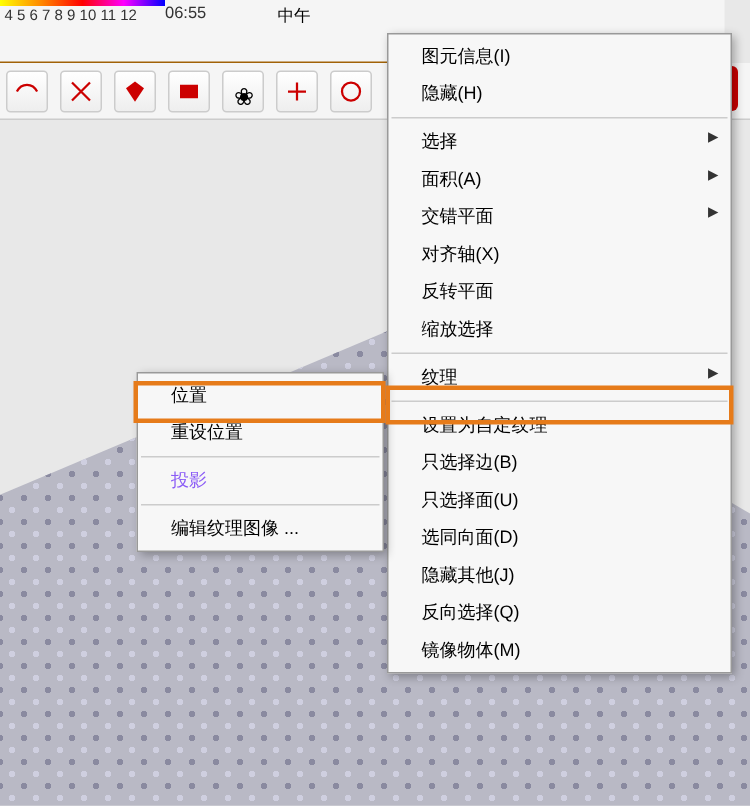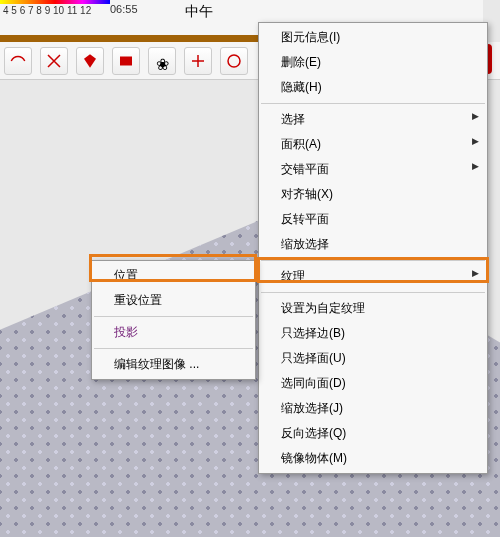--- a/index.html
+++ b/index.html
@@ -10,21 +10,21 @@
     font-family: "Microsoft YaHei", "SimSun", sans-serif;
     font-size: 12px;
     background: #e8e8e8;
     position: relative;
   }
   .topbar {
     position: absolute;
     top: 0; left: 0; right: 17px;
     height: 42px;
     background: #f5f5f5;
-    border-bottom: 7px solid #a16207;
+    border-bottom: 1px solid #a16207;
     display: flex;
     align-items: center;
     padding: 2px 4px;
   }
   .ruler {
     position: absolute;
     top: 0; left: 0;
     height: 20px;
     display: flex;
     align-items: center;
@@ -41,21 +41,21 @@
   }
   .time-area {
     position: absolute;
     left: 110px; top: 3px;
     font-size: 11px;
     color: #333;
   }
   .noon {
     position: absolute;
     left: 185px; top: 3px;
-    font-size: 14px;
+    font-size: 11px;
   }
   .toolbar2 {
     position: absolute;
     top: 42px; left: 0; right: 0;
     height: 38px;
     background: #f5f5f5;
     border-bottom: 1px solid #ccc;
     display: flex;
     align-items: center;
     padding: 4px;
@@ -118,40 +118,40 @@
     border: 1px solid #999;
     box-shadow: 2px 2px 6px rgba(0,0,0,0.3);
     padding: 2px 0;
   }
   .menu-item {
     padding: 4px 16px 4px 22px;
     white-space: nowrap;
     position: relative;
     color: #000;
   }
-  .menu-item.disabled { color: #701a75; }
+  .menu-item.disabled { color: #8b5cf6; }
   .menu-sep {
     height: 1px;
     background: #ccc;
     margin: 3px 2px;
   }
   .submenu-arrow::after {
     content: "▶";
     position: absolute;
     right: 8px;
     font-size: 9px;
     color: #333;
   }
   .highlight-box {
     position: absolute;
     border: 3px solid #e67b1a;
     pointer-events: none;
   }
   .main-menu { top: 22px; left: 258px; width: 230px; }
-  .sub-menu { top: 260px; left: 91px; width: 165px; }
+  .sub-menu { top: 248px; left: 91px; width: 165px; }
   .flower {
     width:12px;height:12px;display:inline-block;
   }
 </style>
 </head>
 <body>
 
 <div class="topbar">
   <div class="gradient-bar"></div>
   <div class="ruler">
@@ -206,37 +206,36 @@
   <span>SU</span>
   <span>APP</span>
 </div>
 
 <div class="viewport">
   <div class="textured-surface"></div>
 </div>
 
 <div class="menu main-menu">
   <div class="menu-item">图元信息(I)</div>
-  <div class="menu-item">删除(E)</div>
   <div class="menu-item">隐藏(H)</div>
   <div class="menu-sep"></div>
   <div class="menu-item submenu-arrow">选择</div>
   <div class="menu-item submenu-arrow">面积(A)</div>
   <div class="menu-item submenu-arrow">交错平面</div>
   <div class="menu-item">对齐轴(X)</div>
   <div class="menu-item">反转平面</div>
   <div class="menu-item">缩放选择</div>
   <div class="menu-sep"></div>
   <div class="menu-item submenu-arrow">纹理</div>
   <div class="menu-sep"></div>
   <div class="menu-item">设置为自定纹理</div>
   <div class="menu-item">只选择边(B)</div>
   <div class="menu-item">只选择面(U)</div>
   <div class="menu-item">选同向面(D)</div>
-  <div class="menu-item">缩放选择(J)</div>
+  <div class="menu-item">隐藏其他(J)</div>
   <div class="menu-item">反向选择(Q)</div>
   <div class="menu-item">镜像物体(M)</div>
 
 </div>
 
 <div class="menu sub-menu">
   <div class="menu-item">位置</div>
   <div class="menu-item">重设位置</div>
   <div class="menu-sep"></div>
   <div class="menu-item disabled">投影</div>

